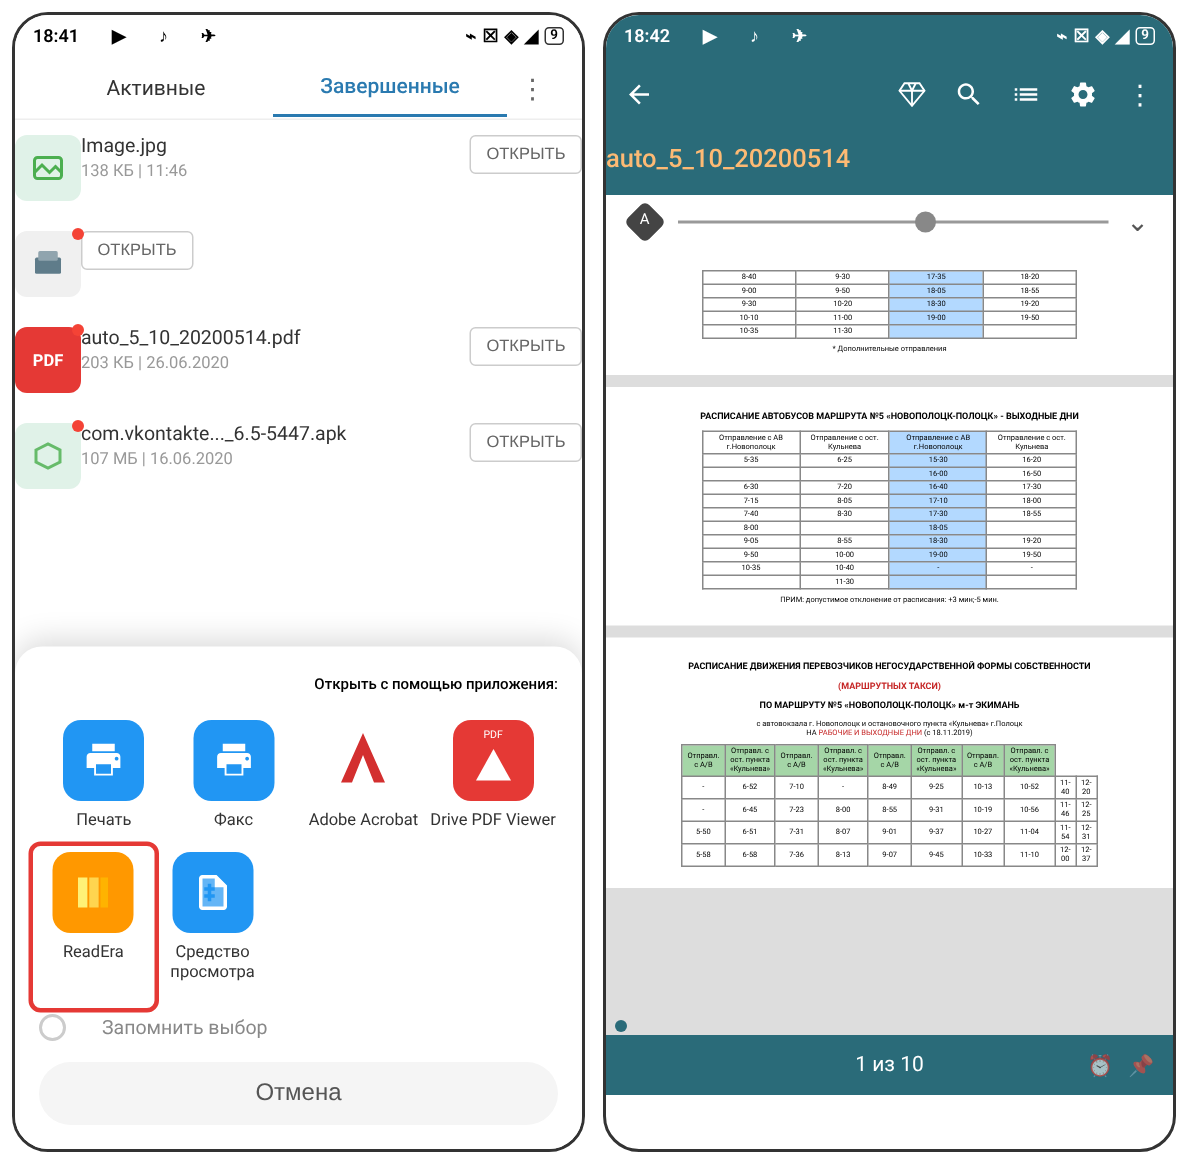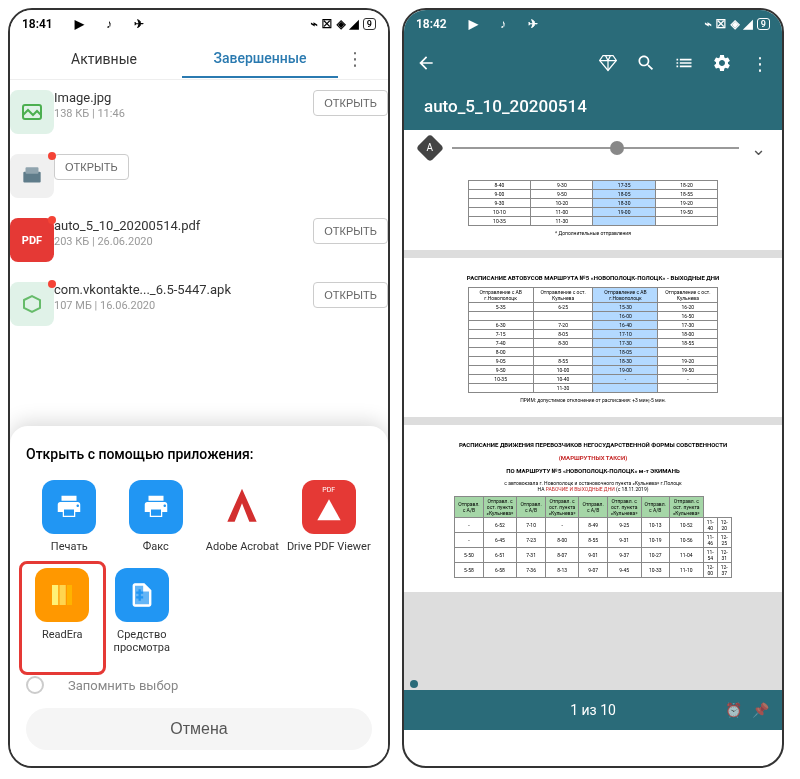--- a/index.html
+++ b/index.html
@@ -28,38 +28,38 @@
 .file-icon.gray { background: #f0f0f0; }
 .file-icon.red { background: #e53935; color: #fff; font-size: 11px; font-weight: bold; }
 .badge-dot { position: absolute; top: -2px; right: -2px; width: 8px; height: 8px; background: #f44336; border-radius: 50%; }
 .file-info { flex: 1; }
 .file-name { font-size: 13px; color: #333; margin-bottom: 2px; }
 .file-meta { font-size: 11px; color: #999; }
 .open-btn { border: 1px solid #ccc; border-radius: 4px; padding: 6px 10px; font-size: 11px; color: #666; background: #fff; }
 
 
 .sheet { position: absolute; bottom: 0; left: 0; right: 0; background: #fff; border-radius: 18px 18px 0 0; padding: 20px 16px 16px; box-shadow: 0 -4px 20px rgba(0,0,0,0.15); }
-.sheet-title { font-size: 14px; font-weight: 500; margin-bottom: 18px; text-align: left; }
+.sheet-title { font-size: 10px; font-weight: 500; margin-bottom: 18px; text-align: right; }
 .app-grid { display: flex; flex-wrap: wrap; }
 .app-item { width: 25%; display: flex; flex-direction: column; align-items: center; gap: 6px; margin-bottom: 14px; }
 .app-icon { width: 54px; height: 54px; border-radius: 12px; display: flex; align-items: center; justify-content: center; }
 .app-icon.blue { background: #2196f3; }
 .app-icon.red3 { background: #e53935; }
 .app-icon.orange { background: #ff9800; }
 .app-label { font-size: 11px; text-align: center; color: #333; line-height: 1.2; }
 .highlighted { border: 3px solid #e53935; border-radius: 8px; padding: 4px; margin: -7px; }
 .remember { display: flex; align-items: center; gap: 24px; margin: 8px 0 14px; font-size: 13px; color: #888; }
 .check-circle { width: 18px; height: 18px; border: 2px solid #ccc; border-radius: 50%; }
 .cancel-btn { width: 100%; padding: 12px; text-align: center; font-size: 16px; color: #555; background: #f5f5f5; border-radius: 22px; border: none; }
 
 
 .appbar { background: #2a6b79; color: #fff; height: 50px; display: flex; align-items: center; padding: 0 12px; gap: 18px; }
 .appbar .spacer { flex: 1; }
 .appbar-icon { width: 20px; height: 20px; display: flex; align-items: center; justify-content: center; }
-.title-bar { background: #2a6b79; color: #ffffff; padding: 8px 20px 14px; font-size: 17px; font-weight: 500; }
+.title-bar { background: #2a6b79; color: #fdba74; padding: 8px 0 14px; font-size: 17px; font-weight: 500; }
 
 .doc-area { background: #ddd; height: 600px; overflow: hidden; position: relative; }
 .slider-row { background: #fff; height: 36px; display: flex; align-items: center; padding: 0 16px; gap: 12px; }
 .slider-badge { width: 20px; height: 20px; background: #444; border-radius: 4px; transform: rotate(45deg); position: relative; }
 .slider-badge::after { content: 'A'; position: absolute; transform: rotate(-45deg); color: #fff; font-size: 10px; left: 6px; top: 4px; }
 .slider-track { flex: 1; height: 2px; background: #999; position: relative; }
 .slider-thumb { position: absolute; left: 55%; top: -6px; width: 14px; height: 14px; background: #888; border-radius: 50%; }
 .chevron { font-size: 18px; color: #555; }
 
 .page { background: #fff; margin: 0 0 8px; padding: 10px; font-size: 6px; }

